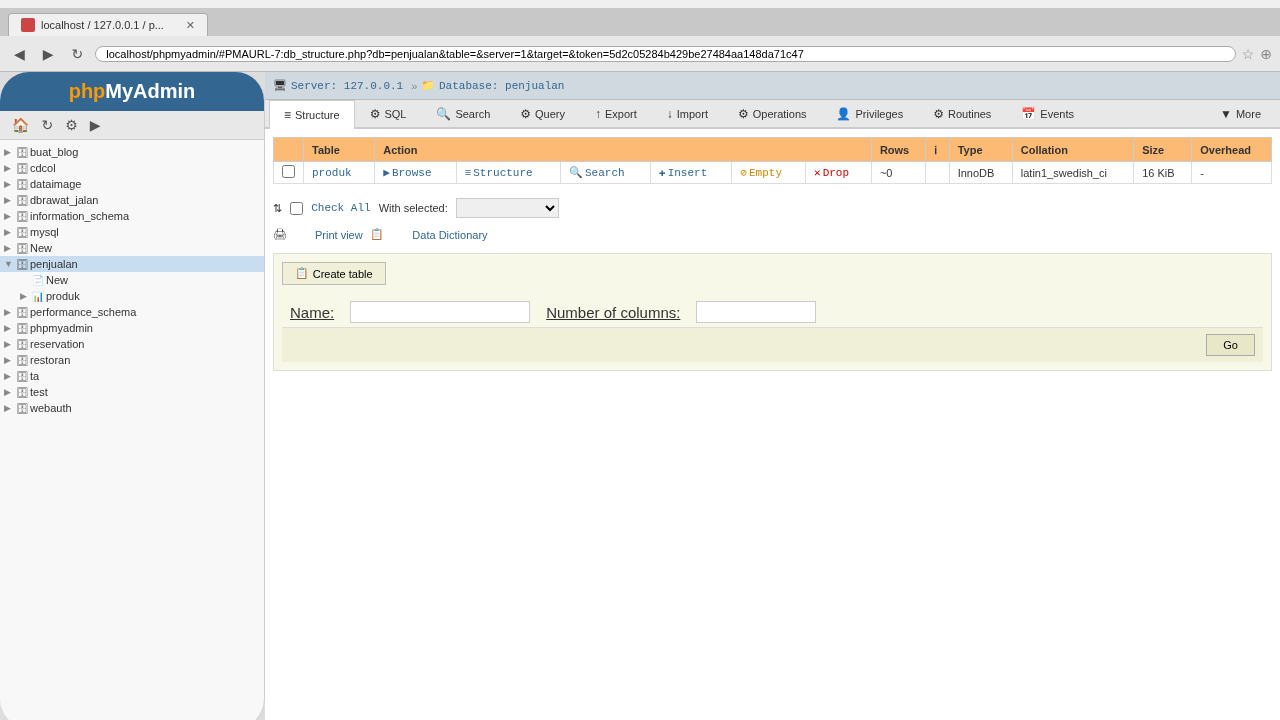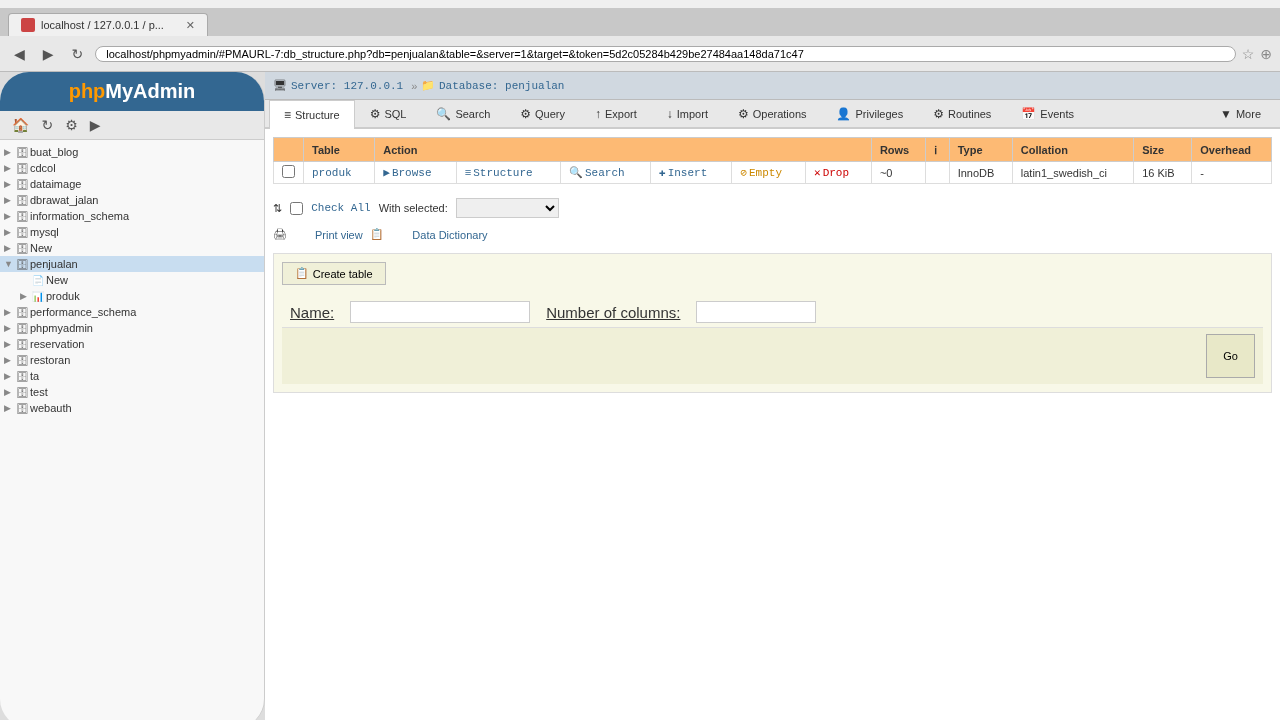--- a/index.html
+++ b/index.html
@@ -76,21 +76,21 @@
     
     .create-table-panel { background: #f8f8e8; border: 1px solid #ddd; padding: 8px; margin-top: 4px; }
     .create-table-btn { background: #f0f0d8; border: 1px solid #bbb; padding: 4px 12px; font-size: 11px; cursor: pointer; margin-bottom: 12px; display: inline-flex; align-items: center; gap: 4px; }
     .create-table-form { display: flex; align-items: center; gap: 16px; padding: 4px 8px; }
     .form-label { font-size: 15px; text-decoration: underline; }
     .form-input { border: 1px solid #ccc; padding: 3px 6px; font-size: 11px; width: 180px; height: 22px; }
     .form-input-sm { border: 1px solid #ccc; padding: 3px 6px; font-size: 11px; width: 120px; height: 22px; }
 
     
     .go-area { background: #f0f0d8; border-top: 1px solid #ddd; padding: 6px 8px; display: flex; justify-content: flex-end; }
-    .go-btn { background: #e8e8c8; border: 1px solid #aaa; padding: 15px 16px; font-size: 11px; cursor: pointer; }
+    .go-btn { background: #e8e8c8; border: 1px solid #aaa; padding: 4px 16px; font-size: 11px; cursor: pointer; }
   </style>
 </head>
 <body>
 
 <div class="browser-chrome">
 
   <div class="tab-bar">
     <div class="tab">
       <span class="tab-favicon"></span>
       <span>localhost / 127.0.0.1 / p...</span>

